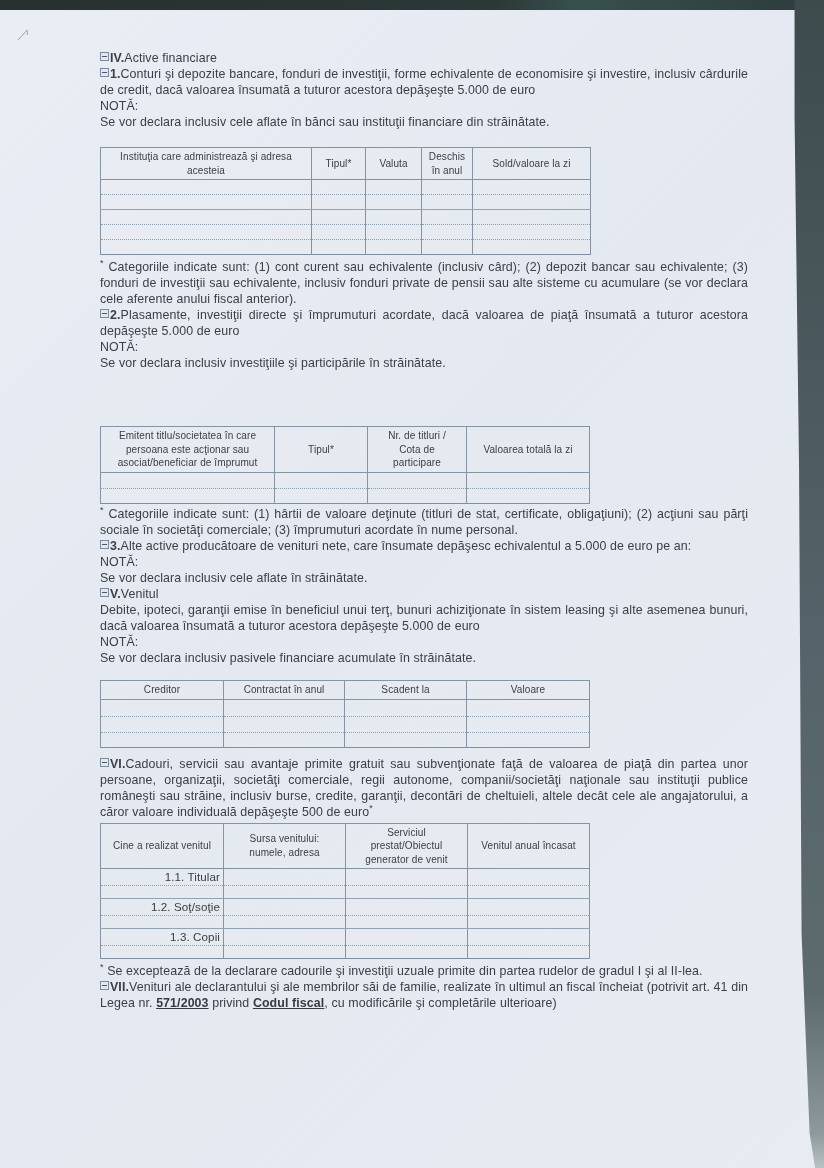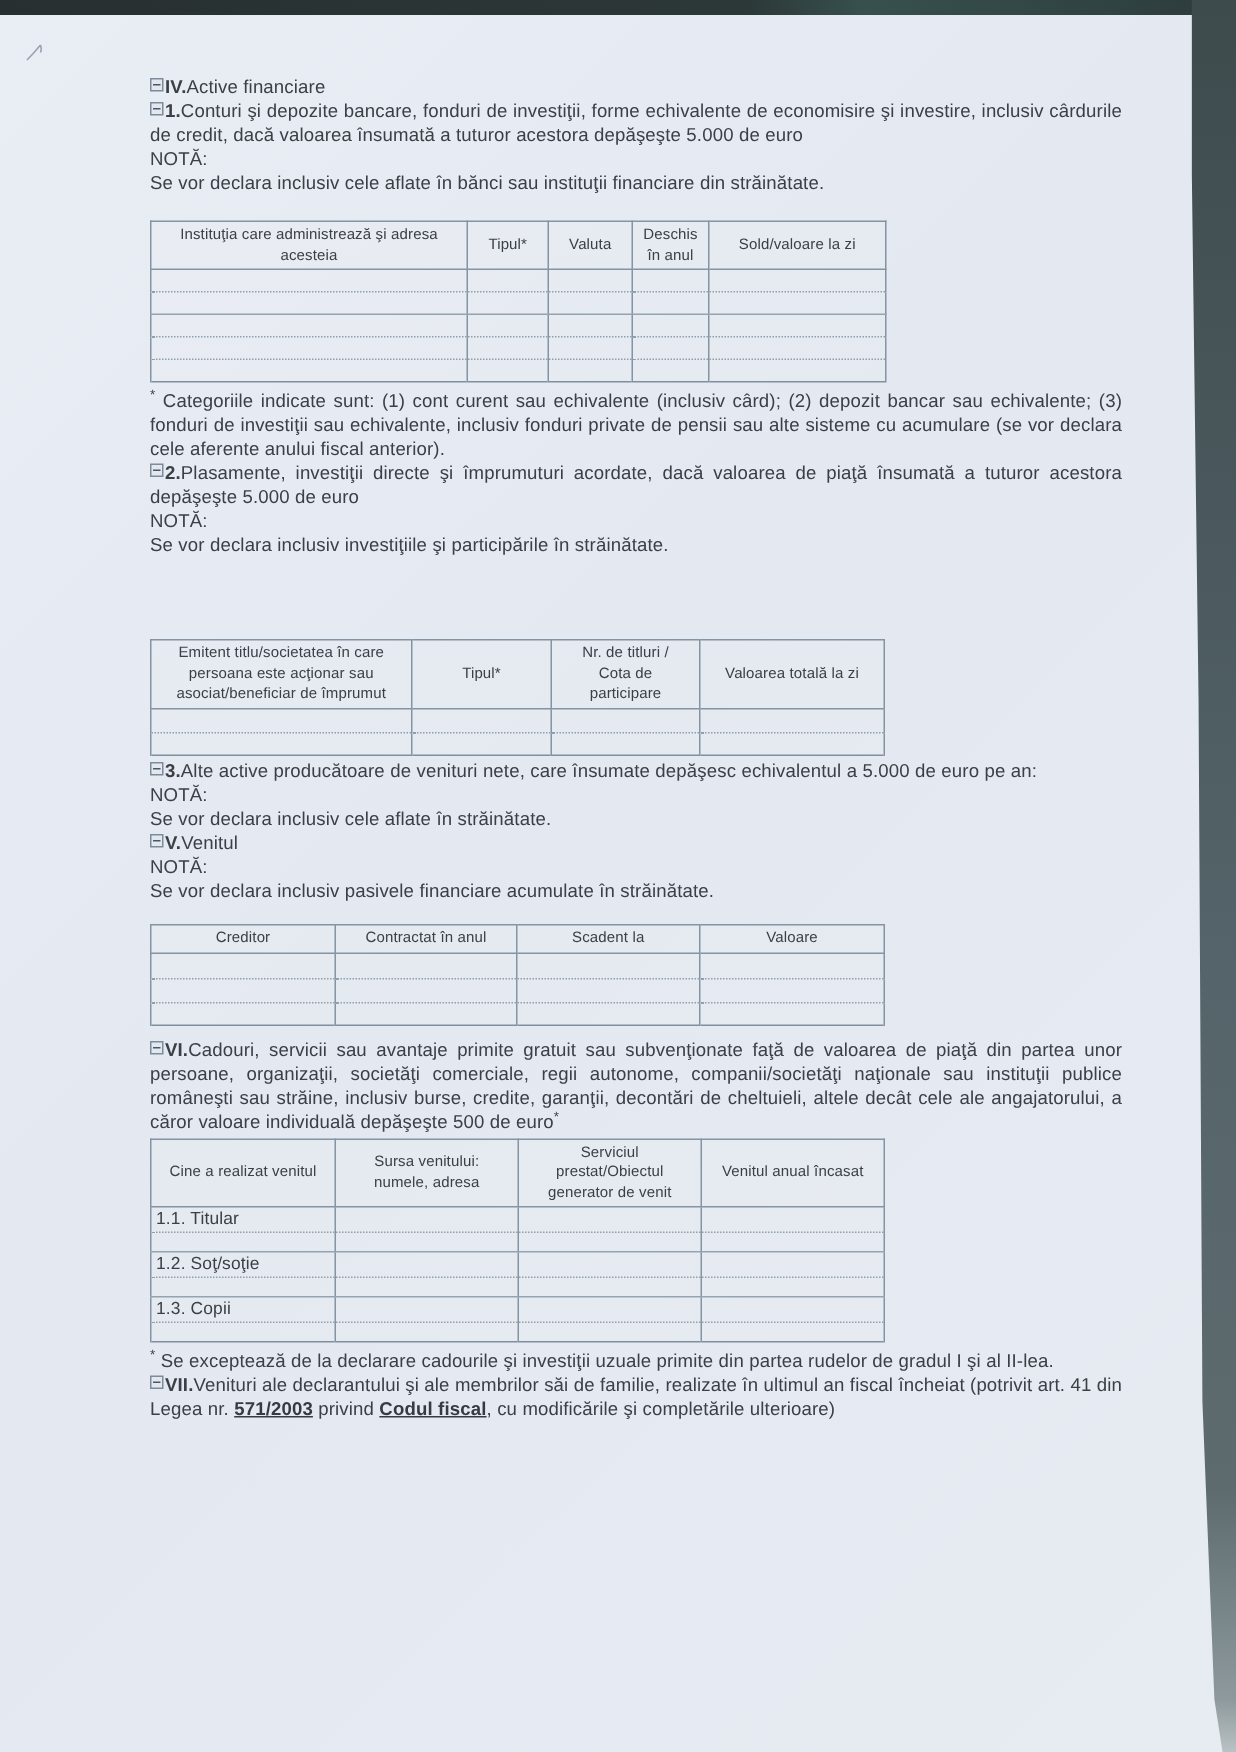--- a/index.html
+++ b/index.html
@@ -15,21 +15,21 @@
   .minusbox{display:inline-block;width:9px;height:9px;border:1px solid #7d8c9b;background:#e3e8f0;vertical-align:1px;margin-right:1px;box-sizing:border-box;}
   .minusbox::after{content:"";display:block;width:5px;height:1px;background:#4c5763;margin:3px auto 0 auto;}
   sup.fn{font-size:9px;line-height:0;vertical-align:5px;}
   .link{font-weight:bold;text-decoration:underline;color:#363b42;}
   table.t{border-collapse:collapse;table-layout:fixed;border:1.4px solid #7e90a0;background:rgba(255,255,255,.06);}
   table.t th{border:1px solid #8494a3;font-weight:normal;text-align:center;vertical-align:middle;font-size:10px;line-height:13.5px;padding:2px 3px;color:#3b4046;white-space:pre-line;}
   table.t td{border-left:1px solid #8494a3;border-right:1px solid #8494a3;padding:0 3px;font-size:11.6px;color:#3b4046;}
   td.rdot{border-bottom:1px dotted #8ea0ae;}
   td.rsol{border-bottom:1px solid #93a4b1;}
   .gap4{height:4px;} .gap12{height:12px;} .gap14{height:14px;} .gap17{height:17px;} .gap8{height:8px;} .gap2{height:2px;} .gap3{height:3px;}
-  .rowlabel{text-align:left;}
+  .rowlabel{text-align:right;}
 </style>
 </head>
 <body>
 
 <div class="scan">
   <div class="topbar"></div>
   <div class="rightedge"></div>
   <svg class="penmark" viewBox="0 0 22 18">
     <path d="M4 14 Q8 10 13 4 M13 4 q1 3 0 5" fill="none" stroke="#98a2ae" stroke-width="1"></path>
   </svg>
@@ -137,30 +137,32 @@
       <tr style="height:15px">
             <td></td>
             <td></td>
             <td></td>
             <td></td>
           </tr>
     </tbody>
       </table>
 
     <div class="gap2"></div>
+    <p class="para"><sup class="fn">*</sup><span> Categoriile indicate sunt: (1) hârtii de valoare deţinute (titluri de stat, certificate, obligaţiuni); (2) acţiuni sau părţi sociale în societăţi comerciale; (3) împrumuturi acordate în nume personal.</span></p>
 
     <p class="para">
       <span class="minusbox"></span><span class="marker">3.</span><span>Alte active producătoare de venituri nete, care însumate depăşesc echivalentul a 5.000 de euro pe an:</span>
     </p>
     <p class="single">NOTĂ:</p>
     <p class="single">Se vor declara inclusiv cele aflate în străinătate.</p>
 
     <p class="single">
       <span class="minusbox"></span><span class="marker">V.</span><span>Venitul</span>
     </p>
+    <p class="para">Debite, ipoteci, garanţii emise în beneficiul unui terţ, bunuri achiziţionate în sistem leasing şi alte asemenea bunuri, dacă valoarea însumată a tuturor acestora depăşeşte 5.000 de euro</p>
     <p class="single">NOTĂ:</p>
     <p class="single">Se vor declara inclusiv pasivele financiare acumulate în străinătate.</p>
 
     <div class="gap14"></div>
     <table class="t" style="width:489px;">
       <colgroup>
           <col style="width:123px">
           <col style="width:121px">
           <col style="width:122px">
           <col style="width:123px">

